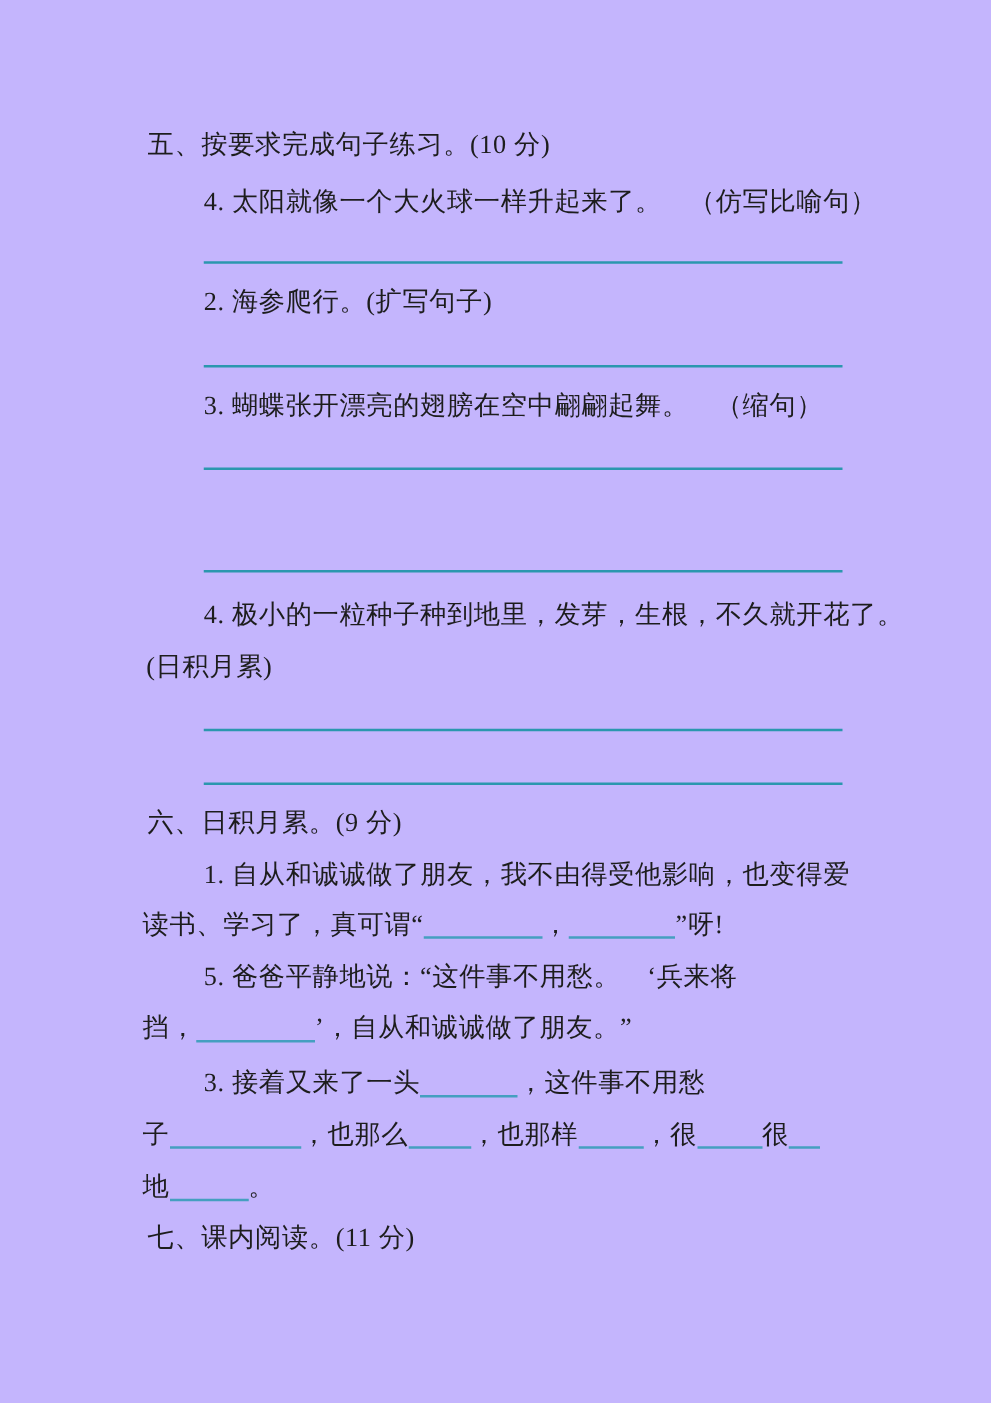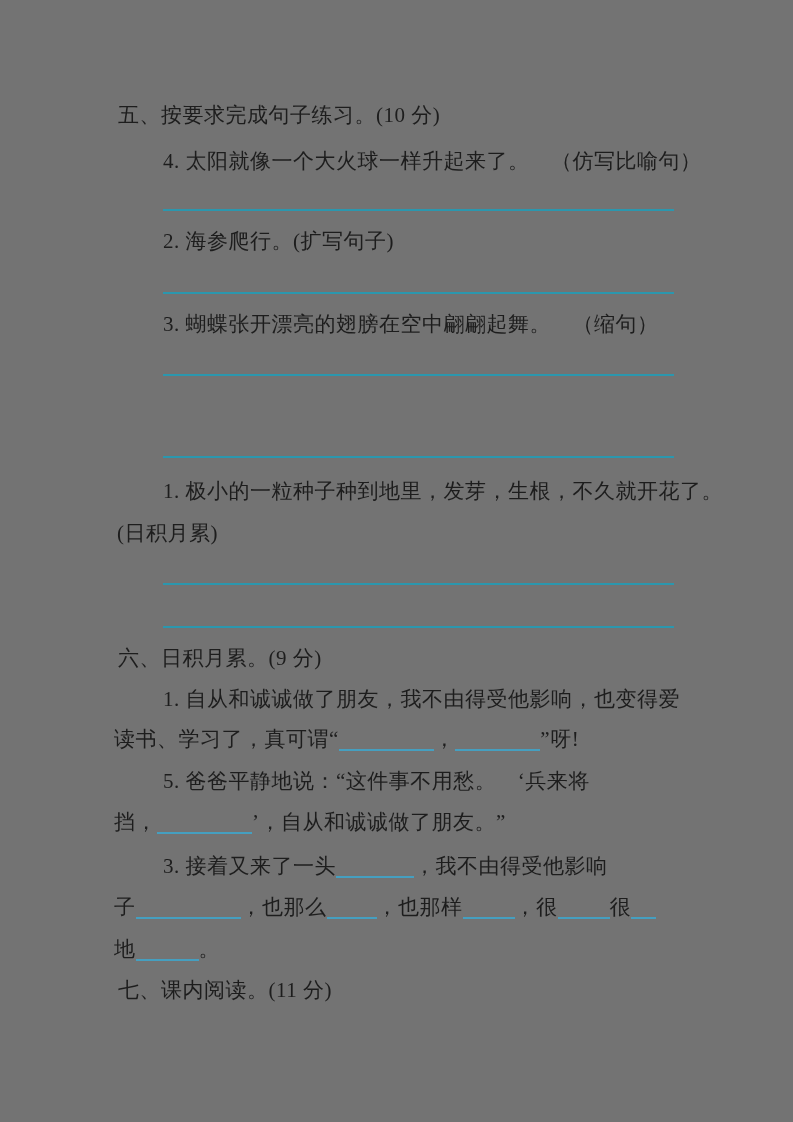--- a/index.html
+++ b/index.html
@@ -1,21 +1,21 @@
 <!DOCTYPE html>
 <html><head>
 <meta charset="utf-8">
 <style>
   html,body{margin:0;padding:0;}
   body{
     width:793px;height:1122px;background:#ffffff;
     font-family:"Liberation Serif","DejaVu Serif",serif;
     color:#1d1d1d;
   }
-  .page{position:relative;width:793px;height:1122px;background:#737373;overflow:hidden;}
+  .page{position:relative;width:793px;height:1122px;background:#c4b5fd;overflow:hidden;}
   .line{
     position:absolute;font-size:21px;line-height:27px;
     white-space:nowrap;letter-spacing:0.5px;
   }
   .ans{position:absolute;height:0;border-top:2px solid #2b97ae;}
   .blank{
     display:inline-block;height:0;border-bottom:2px solid #459fc0;
     vertical-align:-5px;
   }
 </style>
@@ -30,39 +30,39 @@
   <div class="ans" style="top:209px;left:163px;width:511px"></div>
 
   <div class="line" style="top:228px;left:163px">2. 海参爬行。(扩写句子)</div>
   <div class="ans" style="top:292px;left:163px;width:511px"></div>
 
   <div class="line" style="top:311px;left:163px">3. 蝴蝶张开漂亮的翅膀在空中翩翩起舞。　（缩句）</div>
   <div class="ans" style="top:374px;left:163px;width:511px"></div>
 
   <div class="ans" style="top:456px;left:163px;width:511px"></div>
 
-  <div class="line" style="top:478px;left:163px">1. 极小的一粒种子种到地里，发芽，生根，不久就开花了。</div>
+  <div class="line" style="top:478px;left:163px">4. 极小的一粒种子种到地里，发芽，生根，不久就开花了。</div>
   <div class="line" style="top:520px;left:117px">(日积月累)</div>
   <div class="ans" style="top:583px;left:163px;width:511px"></div>
   <div class="ans" style="top:626px;left:163px;width:511px"></div>
 
   <div class="line" style="top:645px;left:118px">六、日积月累。(9 分)</div>
 
   <div class="line" style="top:686px;left:163px">1. 自从和诚诚做了朋友，我不由得受他影响，也变得爱</div>
   <div class="line" style="top:726px;left:114px">
     <span>读书、学习了，真可谓“</span><span class="blank" style="width:95px"></span><span>，</span><span class="blank" style="width:85px"></span><span>”呀!</span>
   </div>
 
   <div class="line" style="top:768px;left:163px">5. 爸爸平静地说：“这件事不用愁。　‘兵来将</div>
   <div class="line" style="top:809px;left:114px">
     <span>挡，</span><span class="blank" style="width:95px"></span><span>’，自从和诚诚做了朋友。”</span>
   </div>
 
   <div class="line" style="top:853px;left:163px">
-    <span>3. 接着又来了一头</span><span class="blank" style="width:78px"></span><span>，我不由得受他影响</span>
+    <span>3. 接着又来了一头</span><span class="blank" style="width:78px"></span><span>，这件事不用愁</span>
   </div>
   <div class="line" style="top:894px;left:114px">
     <span>子</span><span class="blank" style="width:105px"></span><span>，也那么</span><span class="blank" style="width:50px"></span><span>，也那样</span><span class="blank" style="width:52px"></span><span>，很</span><span class="blank" style="width:52px"></span><span>很</span><span class="blank" style="width:25px"></span>
   </div>
   <div class="line" style="top:936px;left:114px">
     <span>地</span><span class="blank" style="width:63px"></span><span>。</span>
   </div>
 
   <div class="line" style="top:977px;left:118px">七、课内阅读。(11 分)</div>
 

